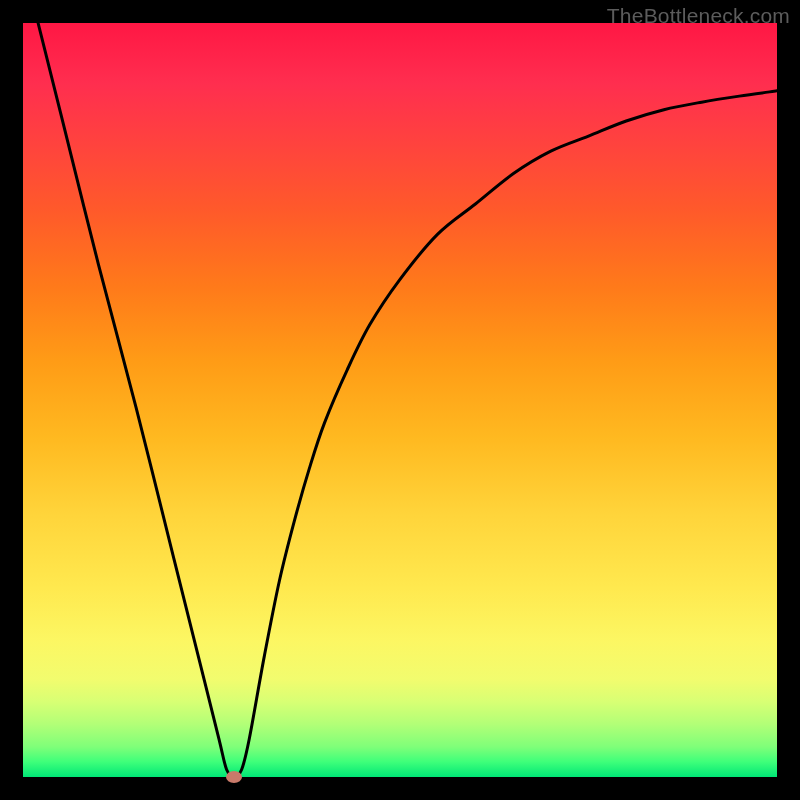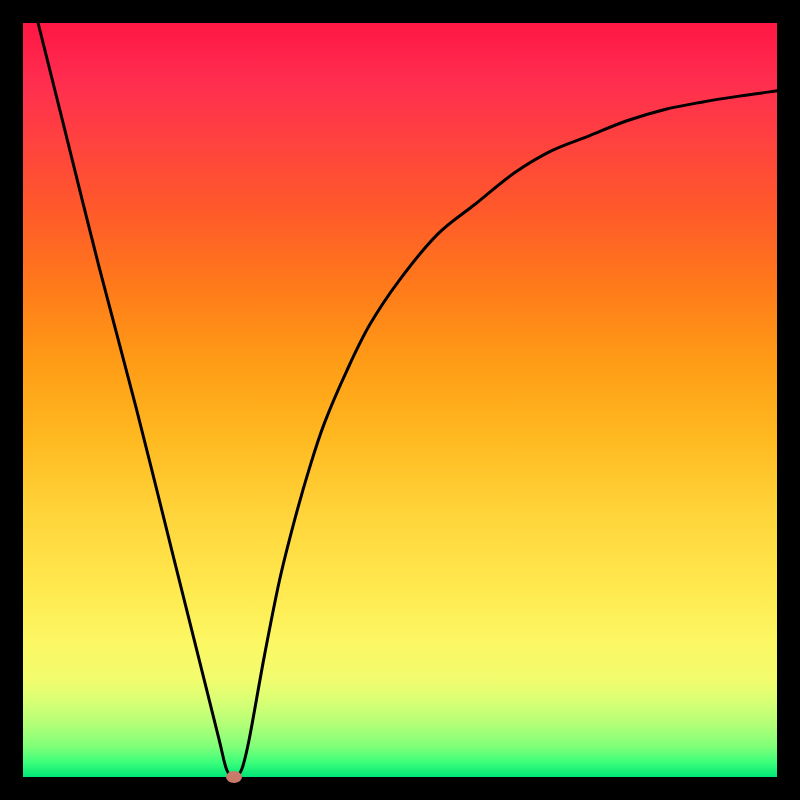--- a/index.html
+++ b/index.html
@@ -73,14 +73,15 @@
 
   <div class="plot-area">
 
     <svg class="curve-svg" viewBox="0 0 754 754" preserveAspectRatio="none">
       <path id="curve-path" fill="none" stroke="#000" stroke-width="3" stroke-linecap="round" d="M 15.08 0.00 C 18.85 15.08, 27.65 50.27, 37.70 90.48 C 47.75 130.69, 62.83 192.27, 75.40 241.28 C 87.97 290.29, 100.53 335.53, 113.10 384.54 C 125.67 433.55, 139.49 490.10, 150.80 535.34 C 162.11 580.58, 173.42 625.82, 180.96 655.98 C 188.50 686.14, 192.27 701.22, 196.04 716.30 C 199.81 731.38, 201.07 740.18, 203.58 746.46 C 206.09 752.74, 208.61 754.00, 211.12 754.00 C 213.63 754.00, 216.15 752.74, 218.66 746.46 C 221.17 740.18, 222.43 735.15, 226.20 716.30 C 229.97 697.45, 236.25 659.75, 241.28 633.36 C 246.31 606.97, 251.33 580.58, 256.36 557.96 C 261.39 535.34, 266.41 516.49, 271.44 497.64 C 276.47 478.79, 281.49 461.20, 286.52 444.86 C 291.55 428.52, 295.32 415.96, 301.60 399.62 C 307.88 383.28, 316.68 363.18, 324.22 346.84 C 331.76 330.50, 338.04 316.68, 346.84 301.60 C 355.64 286.52, 365.69 271.44, 377.00 256.36 C 388.31 241.28, 402.13 223.69, 414.70 211.12 C 427.27 198.55, 439.83 191.01, 452.40 180.96 C 464.97 170.91, 477.53 159.60, 490.10 150.80 C 502.67 142.00, 515.23 134.46, 527.80 128.18 C 540.37 121.90, 552.93 118.13, 565.50 113.10 C 578.07 108.07, 590.63 102.42, 603.20 98.02 C 615.77 93.62, 628.33 89.85, 640.90 86.71 C 653.47 83.57, 666.03 81.43, 678.60 79.17 C 691.17 76.91, 703.73 75.02, 716.30 73.14 C 728.87 71.25, 747.72 68.74, 754.00 67.86"></path>
     </svg>
 
     <div id="min-marker" class="marker" style="left: 211.12px; top: 754px; background: rgb(201, 122, 106);"></div>
   </div>
 
+  <div class="watermark">TheBottleneck.com</div>
 
 </div>
 
 </body></html>

